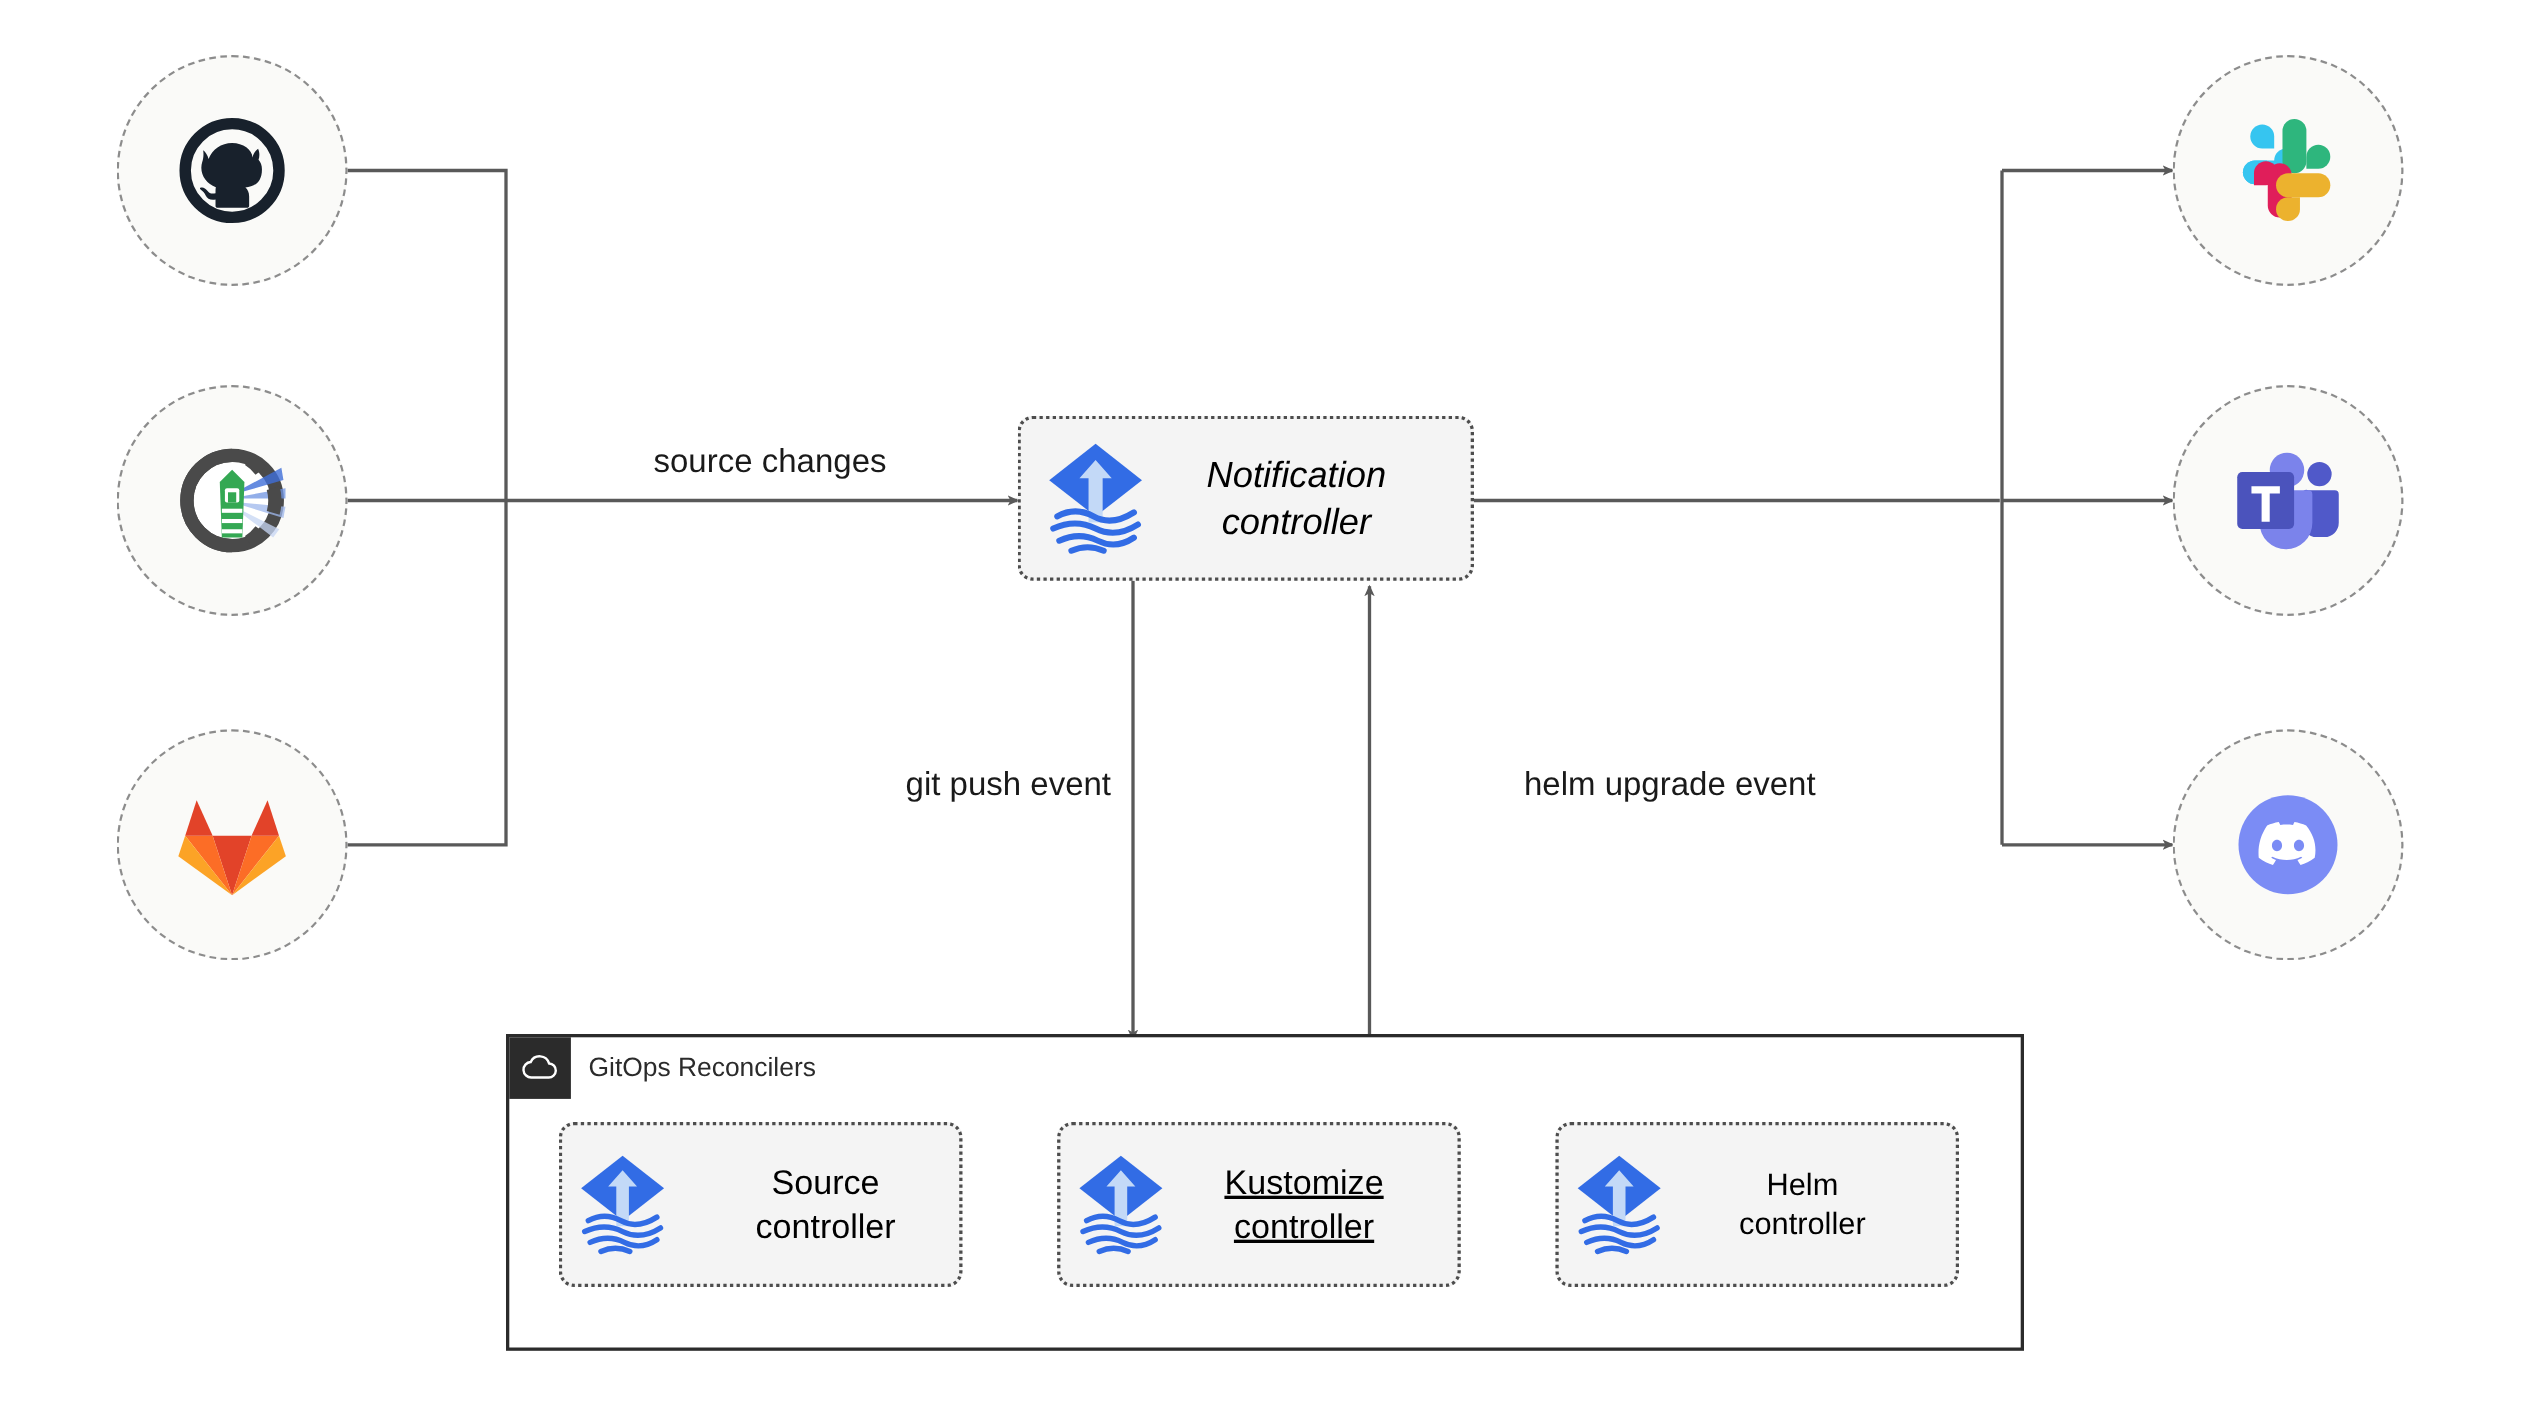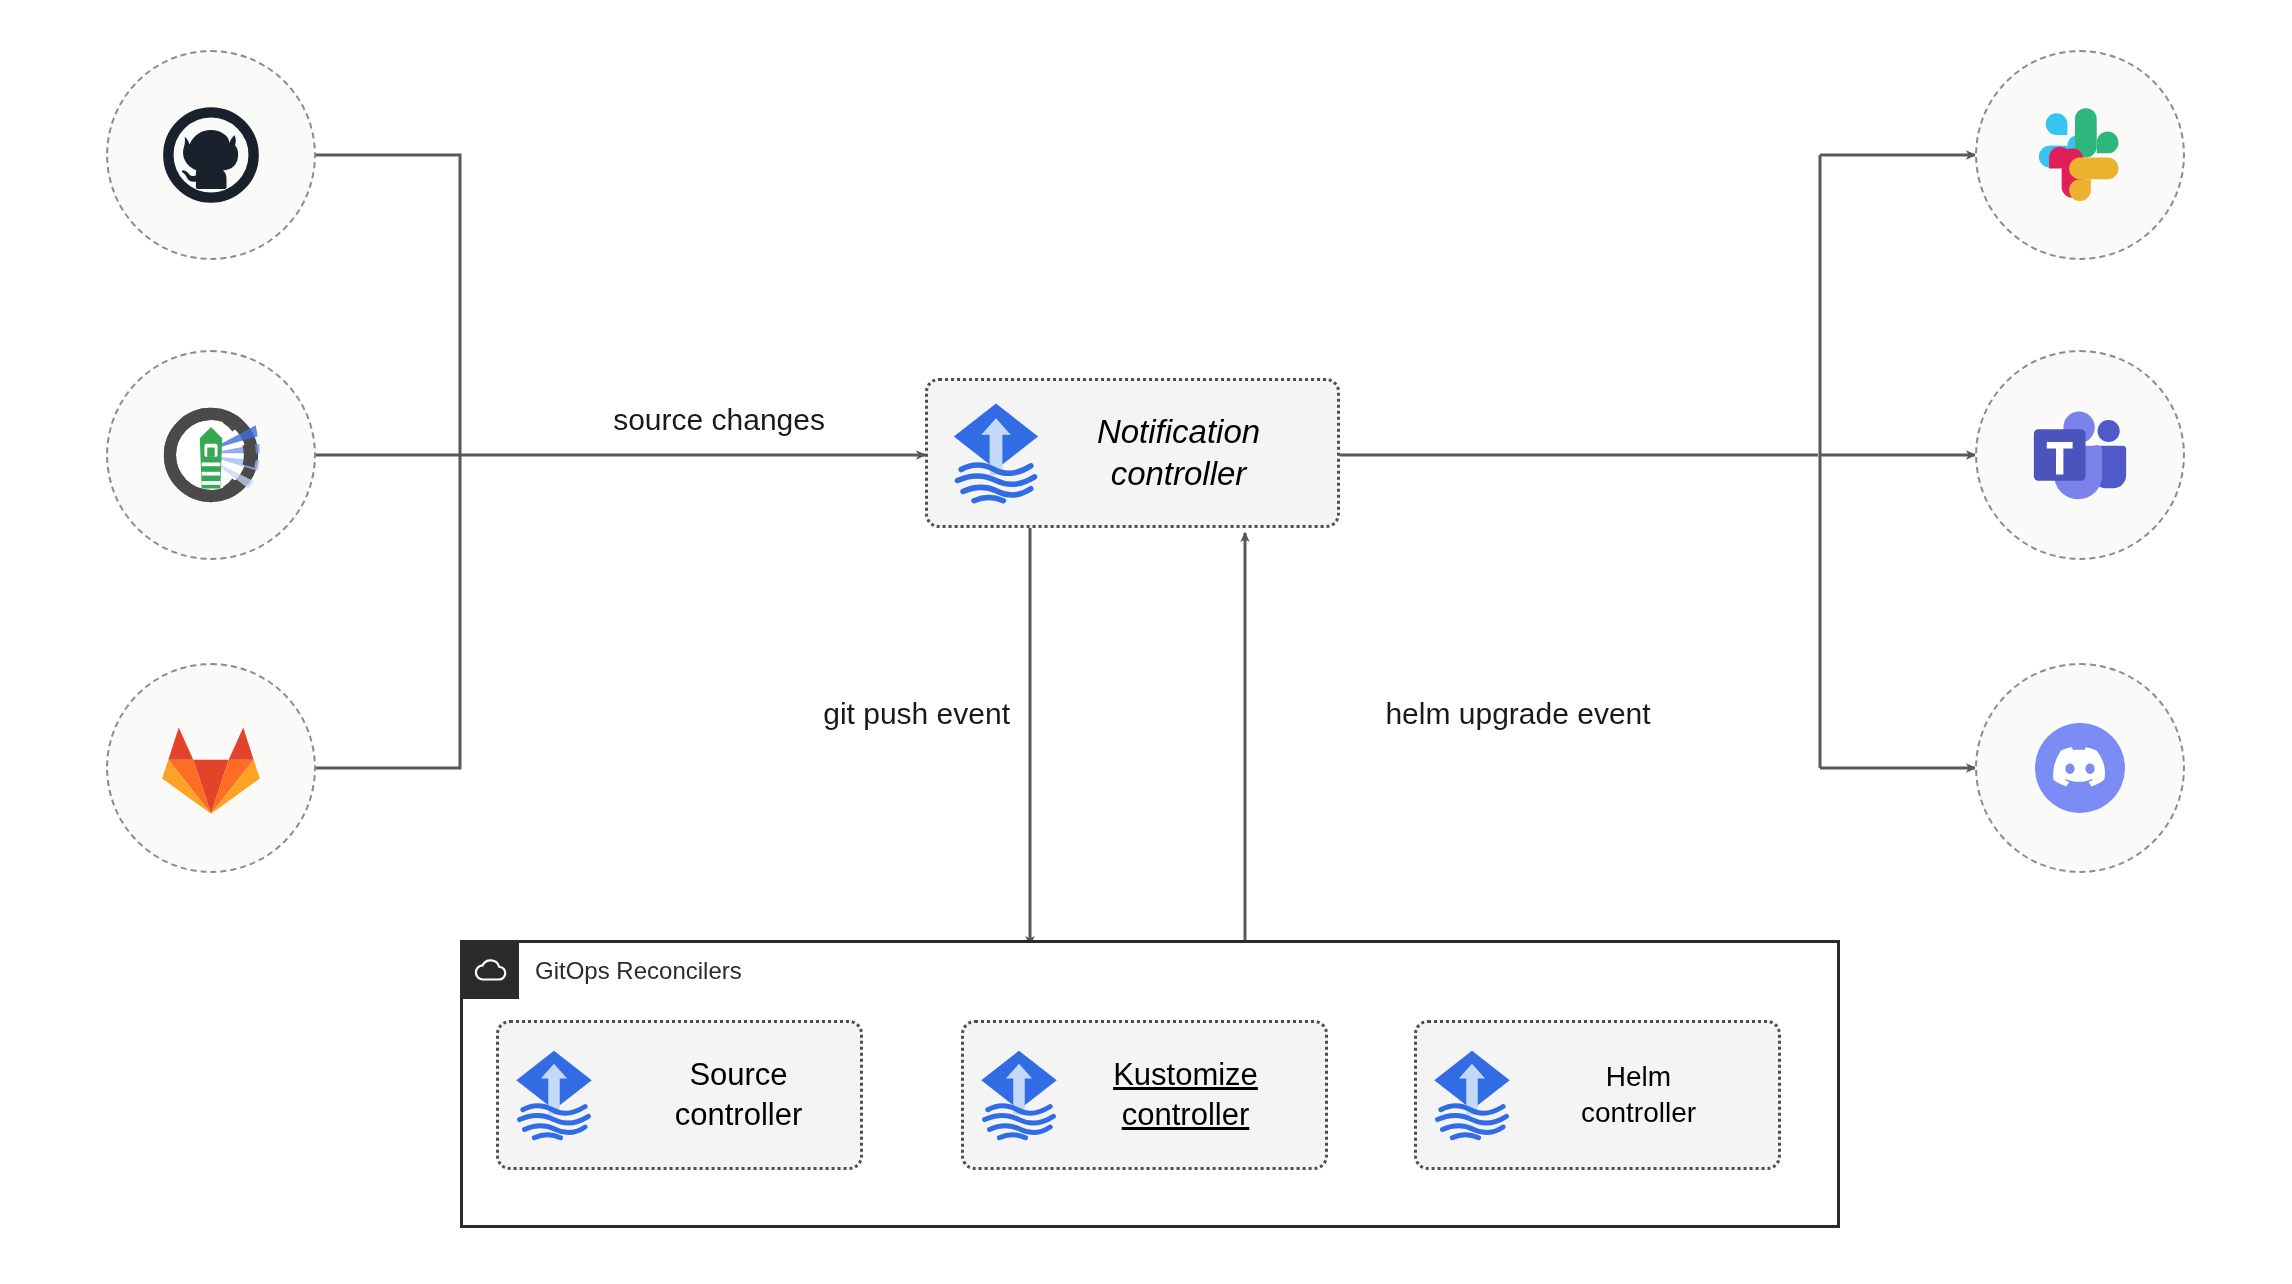--- a/index.html
+++ b/index.html
@@ -40,21 +40,21 @@
     position:absolute;background:#2b2b2b;width:56px;height:56px;
     display:flex;align-items:center;justify-content:center;
   }
   .container-title{
     position:absolute;font-size:24px;color:#2b2b2b;white-space:nowrap;
   }
 
   
   .edge-label{
     position:absolute;font-size:30px;color:#1a1a1a;white-space:nowrap;
-    text-align:right;
+    text-align:center;
   }
 </style>
 </head>
 <body>
 
 <div class="canvas">
 
   <svg class="wires" viewBox="0 0 2292 1284">
     <defs>
       <marker id="arrow" markerWidth="11" markerHeight="11" refX="9" refY="5.5" orient="auto" markerUnits="userSpaceOnUse">
@@ -192,21 +192,21 @@
 
   <div class="container-box" style="left:460px;top:940px;width:1380px;height:288px;">
     <div class="container-tab" style="left:-0px;top:-0px;">
       <svg width="34" height="26" viewBox="0 0 40 30">
         <path fill="none" stroke="#ffffff" stroke-width="2.6" d="M11 25h18a7.5 7.5 0 0 0 0.6-15A10.5 10.5 0 0 0 10 8.5 8 8 0 0 0 11 25z"></path>
       </svg>
     </div>
     <div class="container-title" style="left:72px;top:14px;">GitOps Reconcilers</div>
   </div>
 
-  <div class="ctrl-box" style="left:496px;top:1020px;width:367px;height:150px;padding:0 14px;gap:36px;">
+  <div class="ctrl-box" style="left:508px;top:1020px;width:367px;height:150px;padding:0 14px;gap:36px;">
     <svg class="ctrl-logo" width="82" height="100" viewBox="0 0 100 120">
       <path fill="#326CE5" d="M50 6 L96 42 L50 78 L4 42 Z"></path>
       <path fill="#C3D9F7" d="M50 22 L66 40 L57 40 L57 84 L43 84 L43 40 L34 40 Z"></path>
       <g stroke="#326CE5" stroke-width="6" fill="none" stroke-linecap="round">
         <path d="M12 78 Q30 68 48 78 Q66 88 88 74"></path>
         <path d="M8 90 Q30 80 50 90 Q70 100 92 86"></path>
         <path d="M14 102 Q34 93 52 102 Q70 111 88 99"></path>
         <path d="M26 112 Q42 105 58 112"></path>
       </g>
     </svg>

